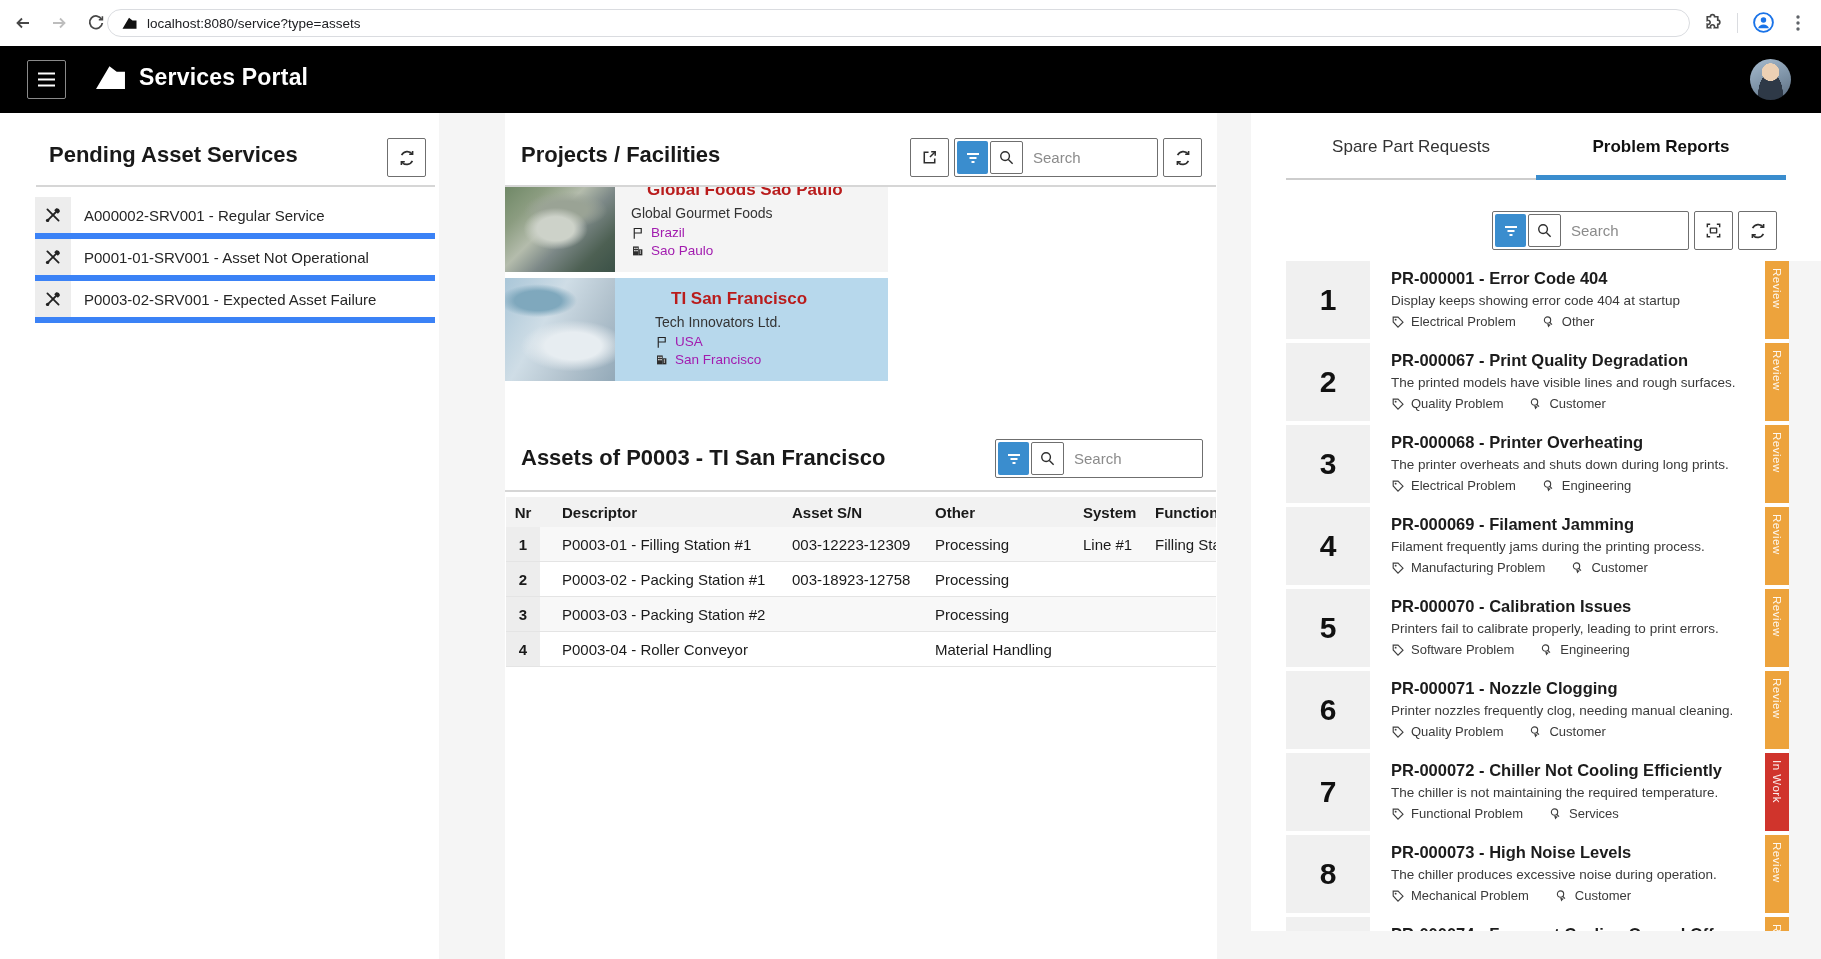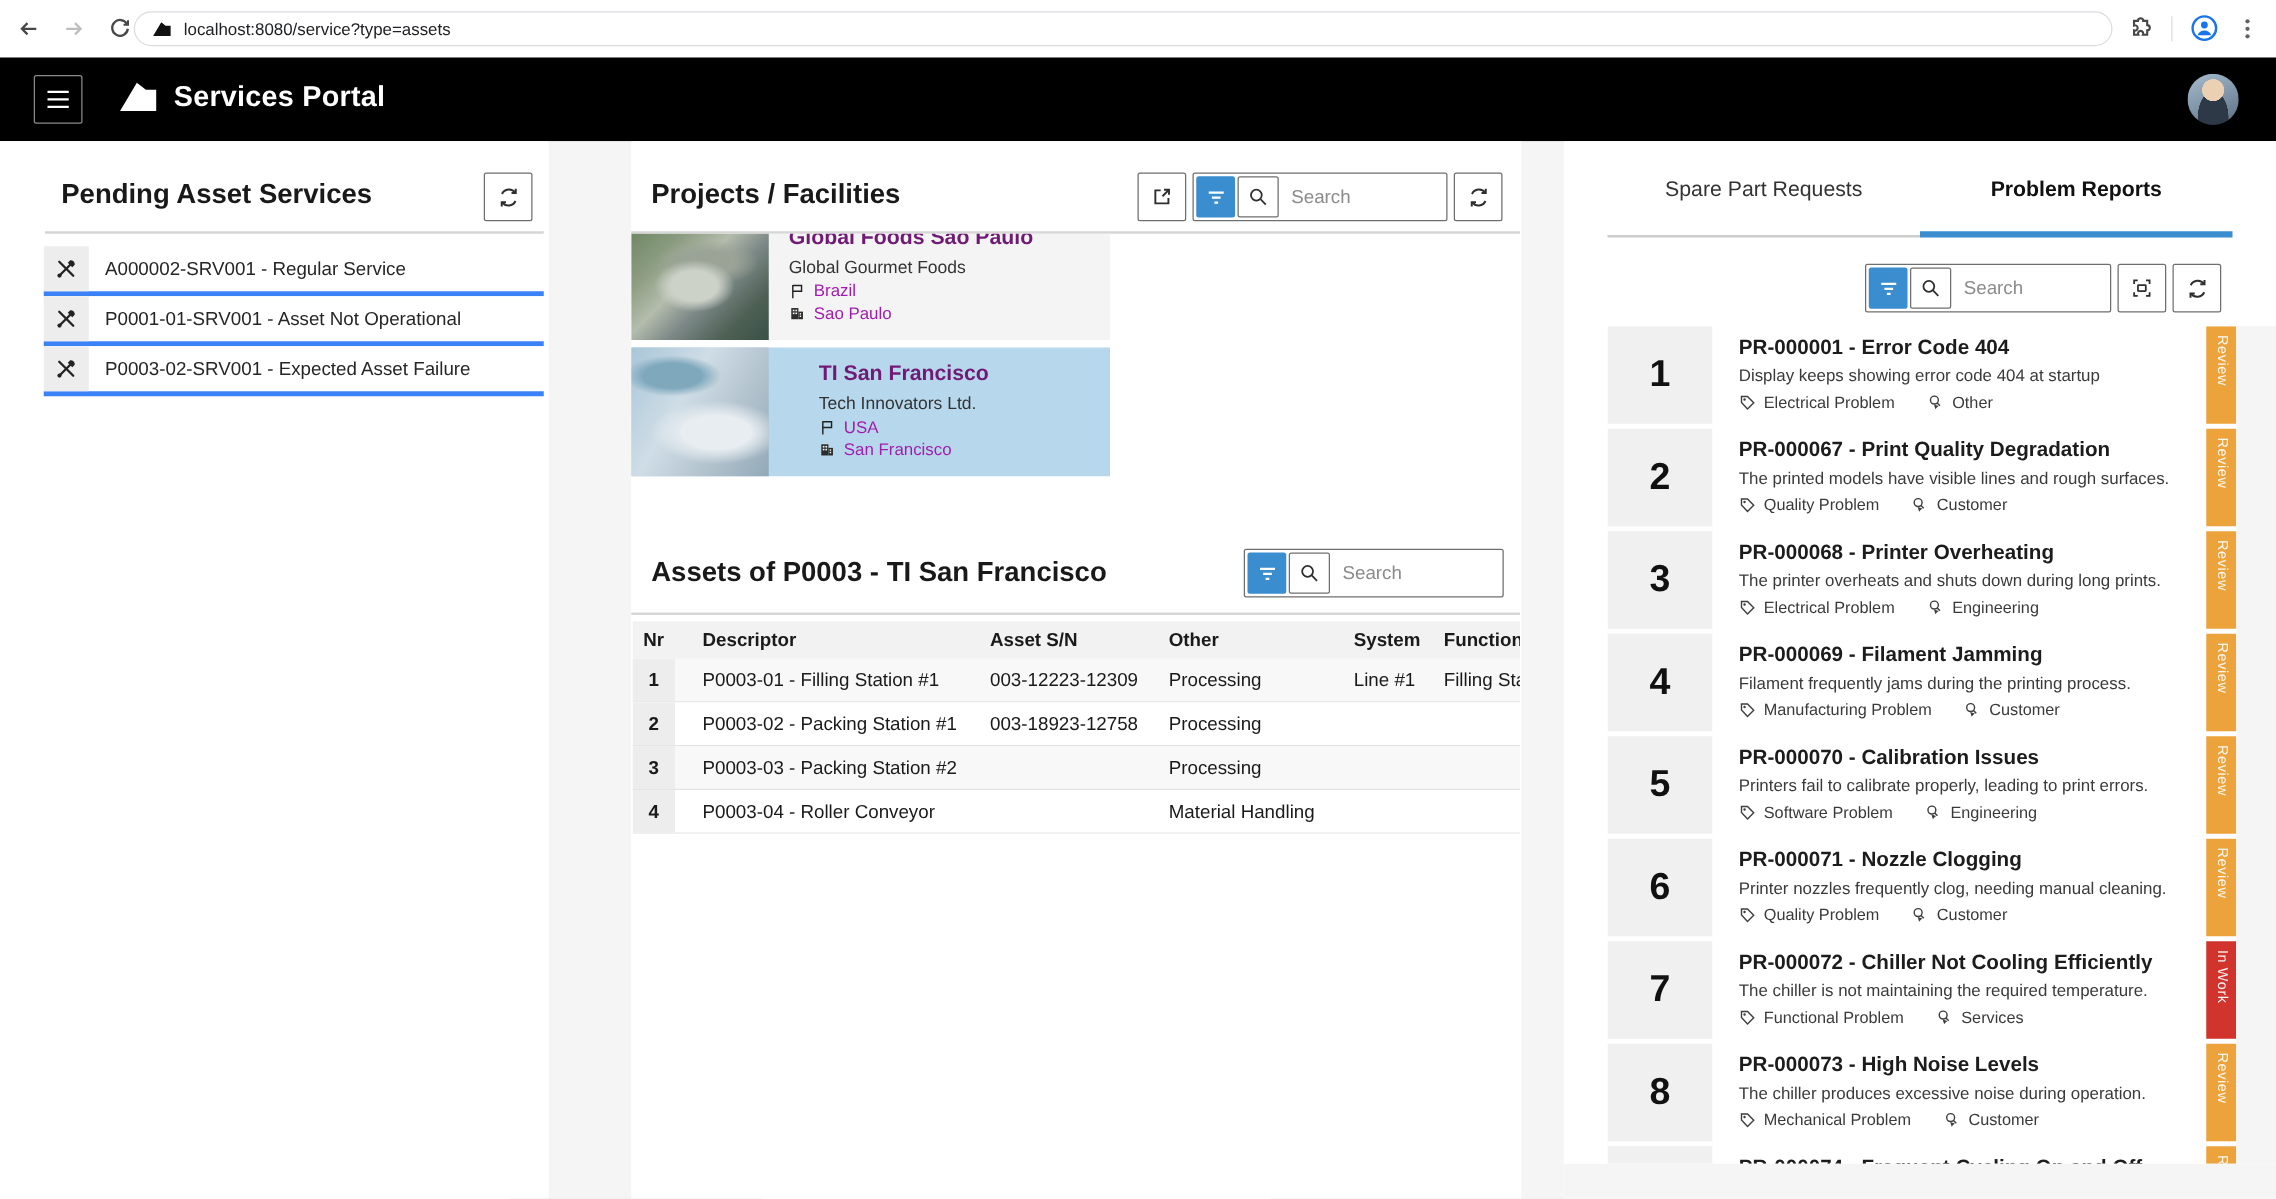--- a/index.html
+++ b/index.html
@@ -49,21 +49,21 @@
              display:flex;align-items:center;justify-content:center;cursor:pointer;padding:0;flex:none;}
   .sg-input{flex:1;min-width:0;border:none;outline:none;font-size:15px;color:#3b82f6;padding:0 10px;background:transparent;
             font-family:"Liberation Sans","DejaVu Sans",sans-serif;}
   .sg-input::placeholder{color:#8b8b8b;}
 
   
   .pl-title{left:49px;top:29px;}
   .pl-refresh{position:absolute;left:387px;top:25px;}
   .pl-div{left:36px;top:72px;width:399px;}
   .svc-list{position:absolute;left:35px;top:84px;width:400px;}
-  .svc-item{display:flex;align-items:stretch;height:36px;border-bottom:4px solid #3b82f6;background:#fff;cursor:pointer;}
+  .svc-item{display:flex;align-items:stretch;height:36px;border-bottom:6px solid #3b82f6;background:#fff;cursor:pointer;}
   .svc-icon{width:36px;flex:none;background:#ededed;display:flex;align-items:center;justify-content:center;}
   .svc-label{display:flex;align-items:center;padding-left:13px;font-size:15px;color:#262626;white-space:nowrap;}
 
   
   .pm-title{left:16px;top:29px;}
   .pm-toolbar{position:absolute;left:405px;top:25px;display:flex;gap:5px;}
   .pm-group{width:204px;}
   .pm-div1{left:0;top:72px;width:711px;}
   .cards-view{position:absolute;left:0;top:74px;width:383px;height:203px;overflow:hidden;}
   .cards-inner{margin-top:-18px;}
@@ -72,21 +72,21 @@
   .card-img{width:110px;flex:none;}
   .img-plant{background:
       radial-gradient(ellipse 46px 30px at 46% 58%, #cdd2c9 0 40%, rgba(0,0,0,0) 70%),
       radial-gradient(ellipse 60px 26px at 55% 40%, #9aa395 0 35%, rgba(0,0,0,0) 70%),
       linear-gradient(135deg,#64805c 0%,#8b9c80 28%,#b4bcac 46%,#7c8887 62%,#4d6053 82%,#3b5147 100%);}
   .img-city{background:
       radial-gradient(ellipse 52px 22px at 30% 22%, #7fa8bd 0 45%, rgba(0,0,0,0) 75%),
       radial-gradient(ellipse 70px 34px at 62% 66%, #e7edf1 0 40%, rgba(0,0,0,0) 75%),
       linear-gradient(120deg,#a9c6d8 0%,#cfdde6 38%,#b3c3ce 68%,#93a9b8 100%);}
   .card-body{flex:1;padding:11px 16px 0 16px;overflow:hidden;}
-  .card-title{font-size:17px;font-weight:bold;color:#701a75;margin-bottom:5px;white-space:nowrap;}
+  .card-title{font-size:17px;font-weight:bold;color:#b91c1c;margin-bottom:5px;white-space:nowrap;margin-left:16px;}
   .card-company{font-size:14px;color:#333;margin-bottom:4px;white-space:nowrap;}
   .card-meta{display:flex;align-items:center;gap:7px;font-size:13.5px;color:#a21caf;margin-bottom:3px;white-space:nowrap;}
 
   .pm-title2{left:16px;top:332px;}
   .pm-toolbar2{position:absolute;left:490px;top:326px;}
   .pm-group2{width:208px;}
   .pm-div2{left:0;top:377px;width:711px;}
 
   .tbl{position:absolute;left:1px;top:384px;width:710px;overflow:hidden;font-size:15px;}
   .trow{display:flex;align-items:stretch;width:739px;}
@@ -97,21 +97,21 @@
   .c-nr{width:34px;justify-content:center;font-weight:bold;}
   .tbody-row .c-nr{background:#ededed;}
   .c-gap{width:22px;}
   .c-desc{width:230px;}
   .c-sn{width:143px;}
   .c-type{width:148px;}
   .c-sys{width:72px;}
   .c-fn{width:90px;}
 
   
-  .tabs{position:absolute;left:35px;top:0;width:500px;height:77px;display:flex;}
+  .tabs{position:absolute;left:35px;top:0;width:500px;height:67px;display:flex;}
   .tab{width:250px;position:relative;display:flex;align-items:center;justify-content:center;
        font-size:17px;color:#333;cursor:pointer;}
   .tab .tab-underline{position:absolute;left:0;right:0;bottom:0;height:2px;background:#cdcdcd;}
   .tab.active{font-weight:bold;color:#111;}
   .tab.active .tab-underline{height:5px;background:#3a8dce;}
   .pr-toolbar{position:absolute;left:241px;top:98px;display:flex;gap:5px;}
   .pr-group{width:197px;}
   .report-list{position:absolute;left:35px;top:148px;width:503px;height:670px;overflow:hidden;}
   .report{display:flex;align-items:stretch;height:78px;margin-bottom:4px;}
   .rep-nr{width:84px;flex:none;background:#f0f0f0;display:flex;align-items:center;justify-content:center;

